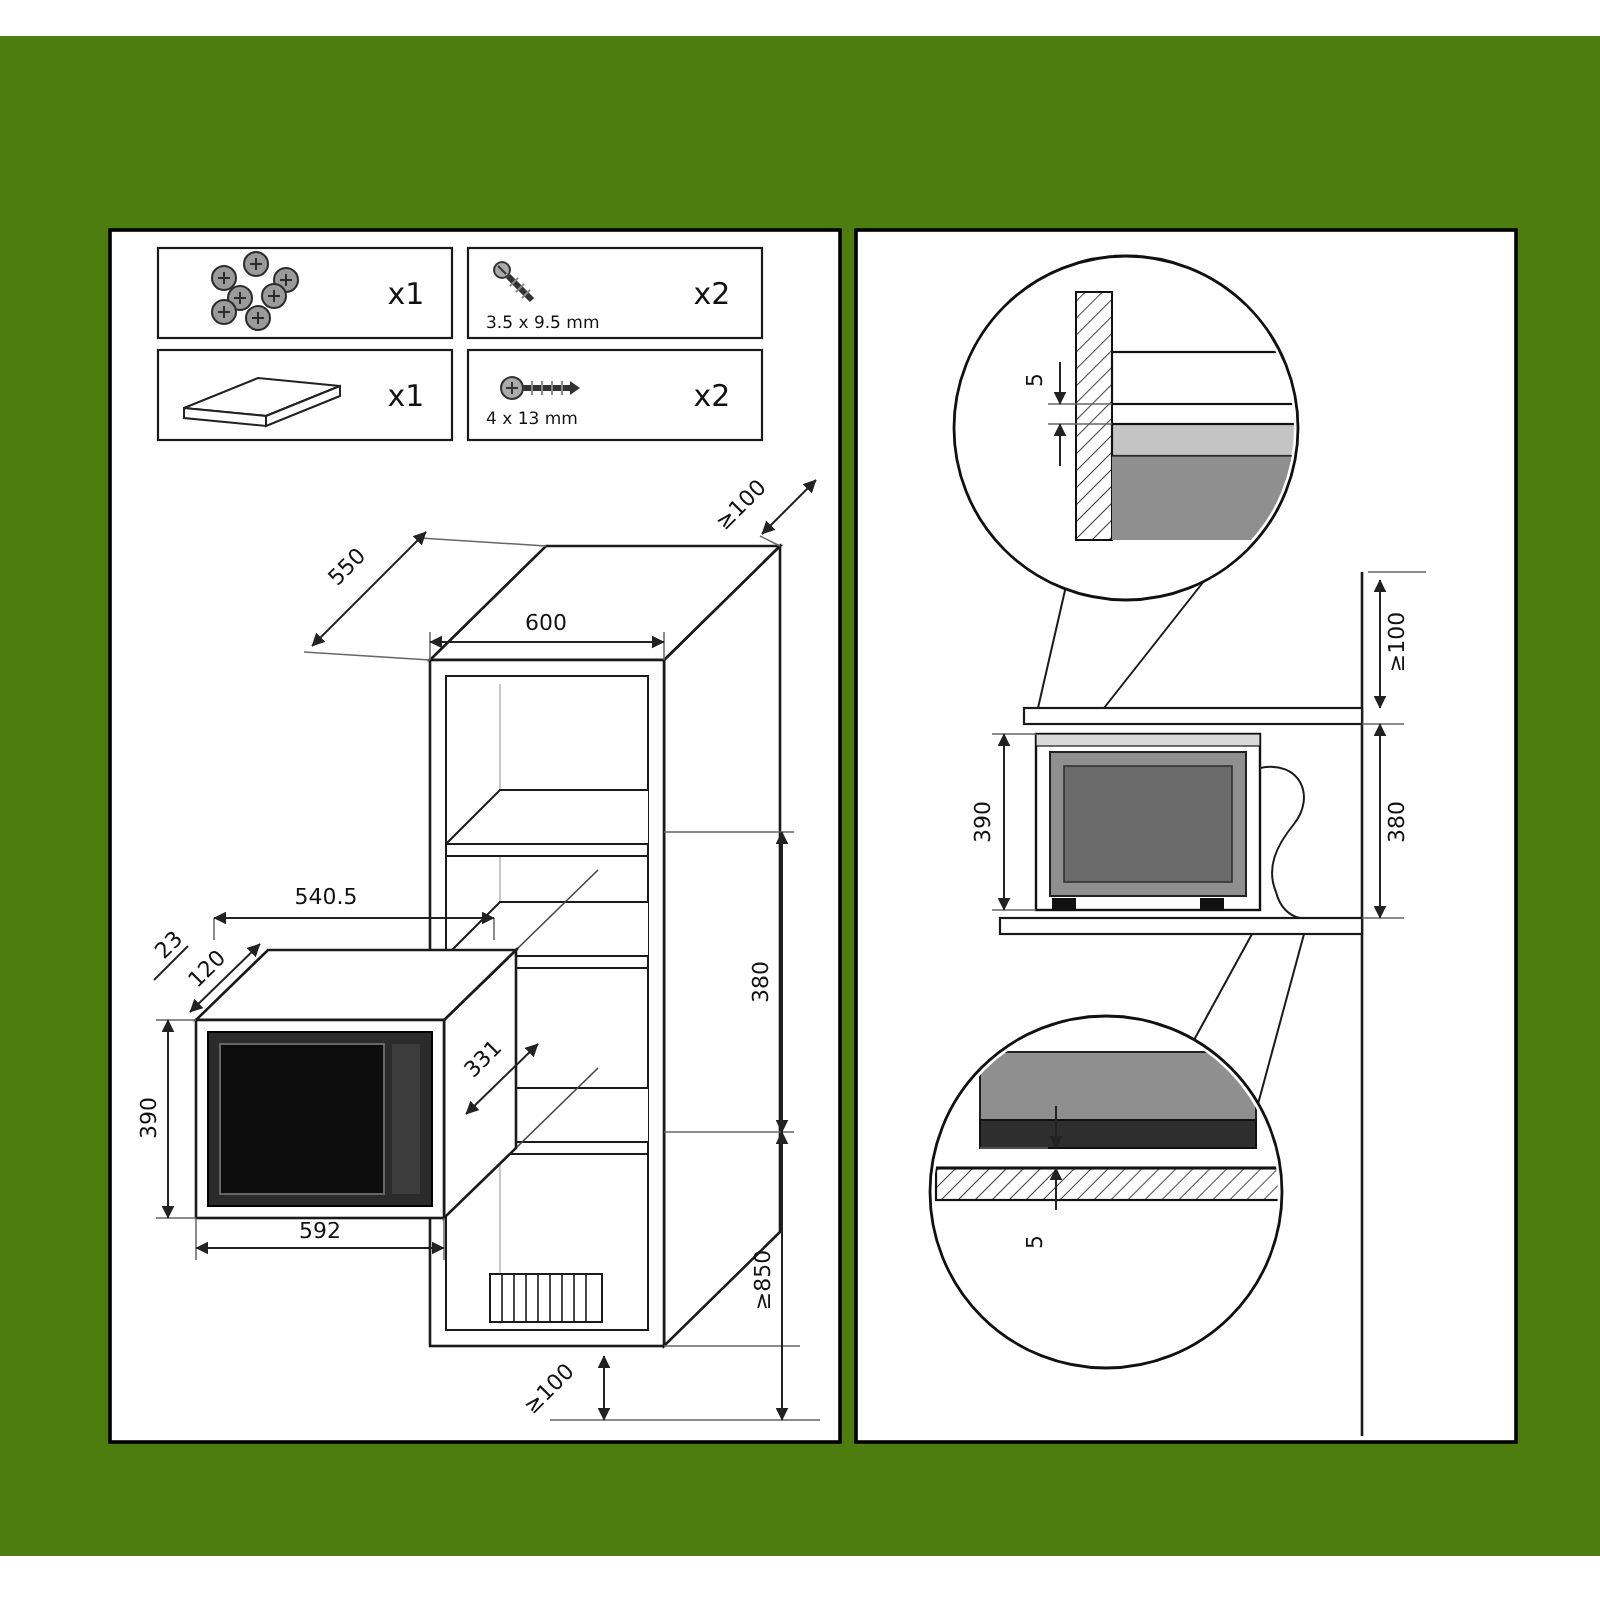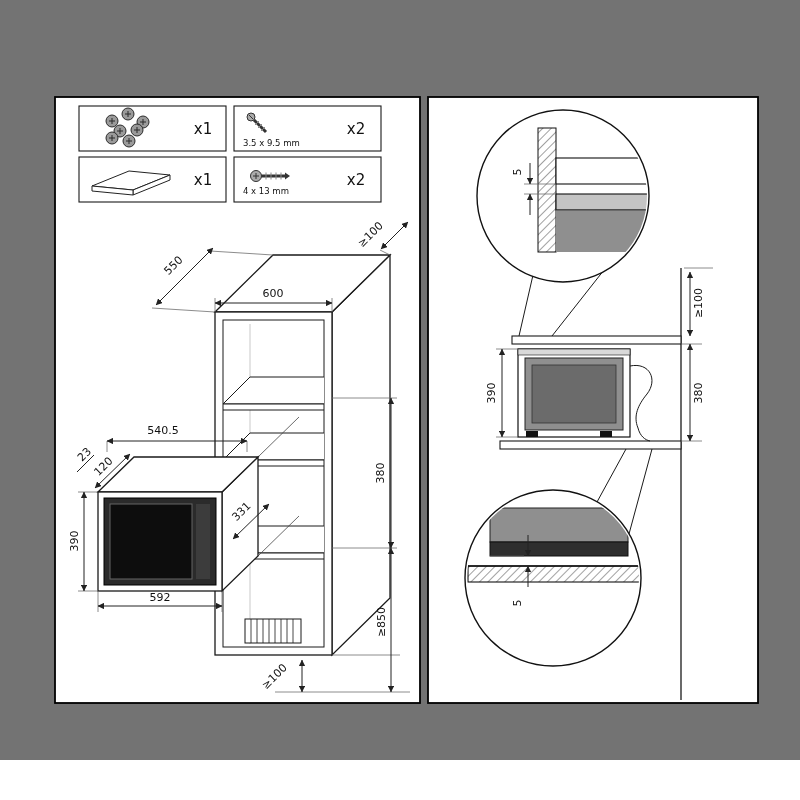--- a/index.html
+++ b/index.html
@@ -1,17 +1,17 @@
 <!DOCTYPE html>
 <html><head>
 <meta charset="utf-8">
 <style>
   html,body { margin:0; padding:0; background:#ffffff; }
-  .stage { position:relative; width:800px; height:760px; background:#737373;
-           font-family:"DejaVu Sans", sans-serif; overflow:hidden; }
+  .stage { position:relative; width:800px; height:760px; background:#4d7c0f;
+           font-family:"DejaVu Sans", sans-serif; overflow:hidden;margin-top:18px; }
   svg { display:block; }
   svg text { font-family:"DejaVu Sans", sans-serif; }
   .panel { fill:#ffffff; stroke:#000000; stroke-width:1.8; }
   .box   { fill:#ffffff; stroke:#1a1a1a; stroke-width:1.1; }
   .face  { fill:#ffffff; stroke:#1a1a1a; stroke-width:1.3; }
   .ln    { stroke:#1a1a1a; stroke-width:1.3; fill:none; }
   .mid   { stroke:#1a1a1a; stroke-width:1; fill:none; }
   .thin  { stroke:#444444; stroke-width:0.8; fill:none; }
   .dim   { stroke:#222222; stroke-width:1; fill:none; }
   .ext   { stroke:#666666; stroke-width:0.75; fill:none; }

